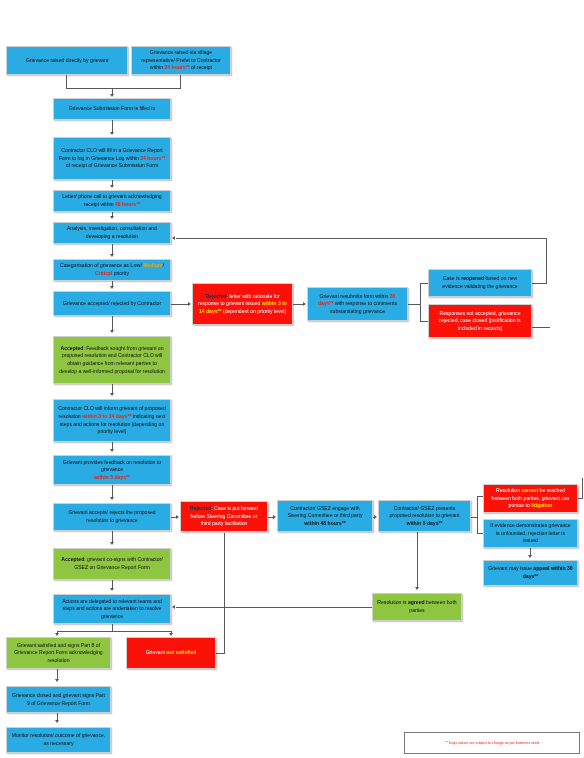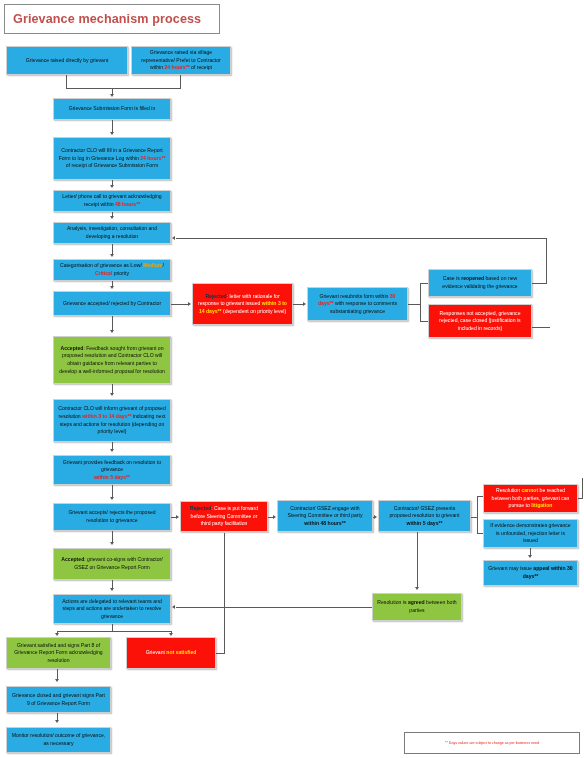--- a/index.html
+++ b/index.html
@@ -49,23 +49,20 @@
   .ar-right{border-top:2.4px solid transparent;border-bottom:2.4px solid transparent;
             border-left:3.4px solid #595959;}
   .ar-left{border-top:2.4px solid transparent;border-bottom:2.4px solid transparent;
            border-right:3.4px solid #595959;}
 </style>
 </head>
 <body>
 
 <div id="canvas">
 
-  <div id="title-box">
-    <span class="t">Grievance mechanism process</span>
-  </div>
 
   <div class="node blue" style="left:6px;top:46px;width:122px;height:29px;">
     <span class="txt">Grievance raised directly by grievant</span>
   </div>
 
   <div class="node blue" style="left:131px;top:46px;width:100px;height:29px;">
     <span class="txt">Grievance raised via village representative/ Prefet to Contractor within <span class="r">24 hours**</span> of receipt</span>
   </div>
 
   <div class="node blue" style="left:53px;top:98px;width:118px;height:22px;">

